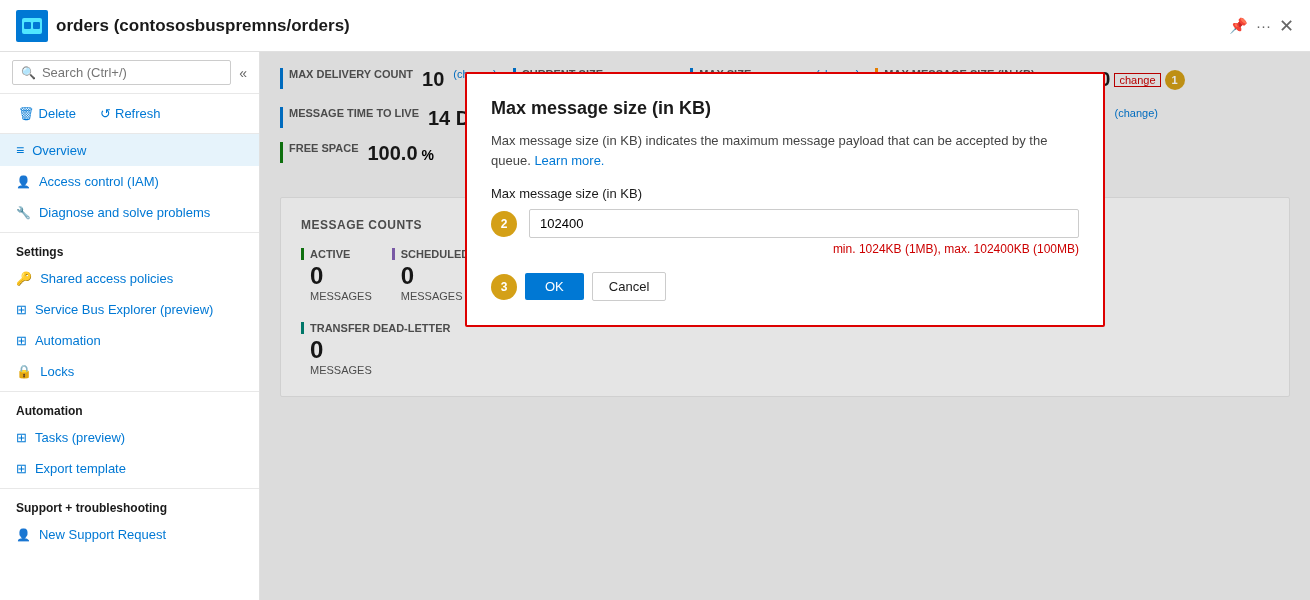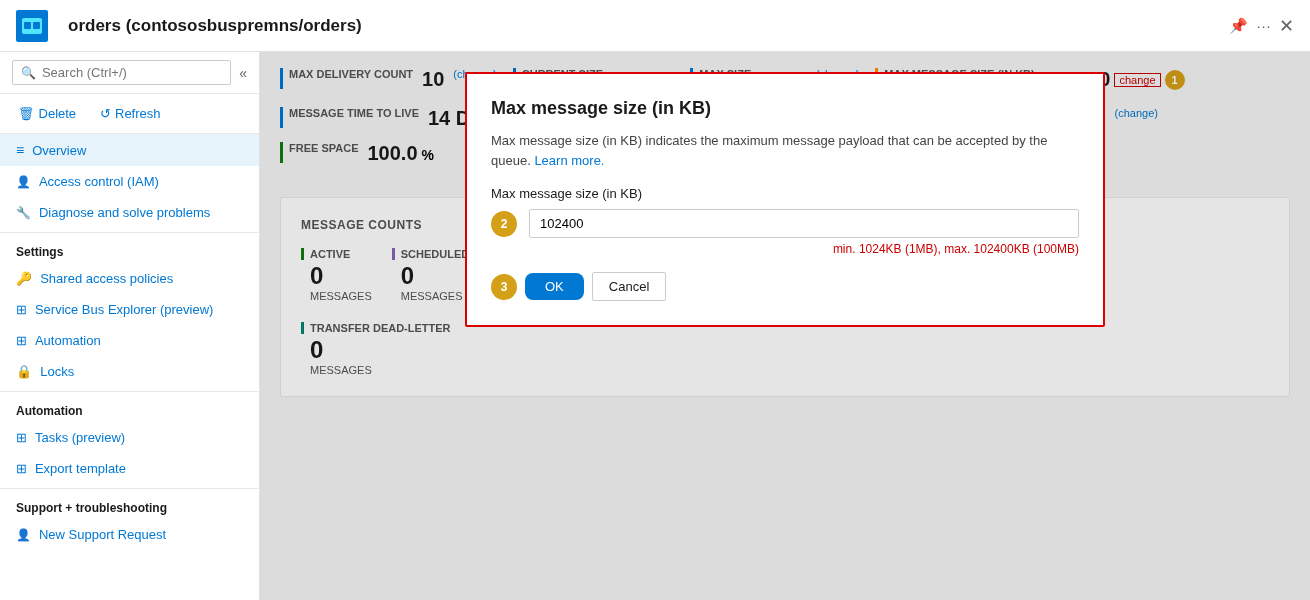--- a/index.html
+++ b/index.html
@@ -1,20 +1,20 @@
 <!DOCTYPE html>
 <html><head>
   <meta charset="utf-8">
   <style>
     * { box-sizing: border-box; margin: 0; padding: 0; font-family: 'Segoe UI', Arial, sans-serif; font-size: 13px; }
     body { background: #f3f3f3; width: 1310px; height: 600px; overflow: hidden; display: flex; flex-direction: column; }
 
     
     .header { display: flex; align-items: center; justify-content: space-between; background: #fff; padding: 8px 16px; border-bottom: 1px solid #e0e0e0; height: 52px; }
-    .header-left { display: flex; align-items: center; gap: 20px; }
+    .header-left { display: flex; align-items: center; gap: 8px; }
     .header-icon { width: 32px; height: 32px; background: #0078d4; display: flex; align-items: center; justify-content: center; border-radius: 2px; }
     .header-actions { display: flex; align-items: center; gap: 8px; }
     .header-close { cursor: pointer; color: #666; font-size: 18px; border: none; background: none; }
 
     
     .main { display: flex; flex: 1; overflow: hidden; }
 
     
     .sidebar { width: 260px; background: #fff; border-right: 1px solid #e0e0e0; overflow-y: auto; flex-shrink: 0; }
     .sidebar-search-box { display: flex; align-items: center; border: 1px solid #ccc; border-radius: 2px; padding: 4px 8px; gap: 6px; background: #fff; }
@@ -35,21 +35,21 @@
     .dialog { background: #fff; border: 2px solid #d00; border-radius: 2px; padding: 24px; width: 640px; position: relative; }
     .dialog-title { font-size: 18px; font-weight: 600; color: #1a1a1a; margin-bottom: 12px; }
     .dialog-desc { font-size: 13px; color: #444; margin-bottom: 16px; line-height: 1.5; }
     .dialog-desc a { color: #0078d4; text-decoration: none; }
     .dialog-label { font-size: 13px; color: #1a1a1a; margin-bottom: 8px; }
     .dialog-input-row { display: flex; align-items: center; gap: 12px; margin-bottom: 4px; }
     .step-badge { width: 26px; height: 26px; border-radius: 50%; background: #d4a017; color: white; font-size: 12px; font-weight: 700; display: flex; align-items: center; justify-content: center; flex-shrink: 0; }
     .dialog-input { border: 1px solid #ccc; padding: 6px 10px; font-size: 13px; width: 100%; border-radius: 2px; outline: none; }
     .dialog-hint { font-size: 12px; color: #c00; text-align: right; margin-bottom: 16px; }
     .dialog-btn-row { display: flex; align-items: center; gap: 8px; }
-    .btn-ok { background: #0078d4; color: white; border: none; padding: 6px 20px; font-size: 13px; cursor: pointer; border-radius: 8px; }
+    .btn-ok { background: #0078d4; color: white; border: none; padding: 6px 20px; font-size: 13px; cursor: pointer; border-radius: 2px; }
     .btn-cancel { background: white; color: #1a1a1a; border: 1px solid #ccc; padding: 6px 16px; font-size: 13px; cursor: pointer; border-radius: 2px; }
 
     
     .stats-area { padding: 16px 20px; }
     .stats-row { display: flex; flex-wrap: wrap; gap: 16px; margin-bottom: 12px; }
     .stat-item { display: flex; }
     .stat-label { font-size: 11px; color: #555; text-transform: uppercase; font-weight: 600; border-left: 3px solid #555; padding-left: 6px; margin-bottom: 2px; }
     .stat-label.green { border-color: #107c10; }
     .stat-label.blue { border-color: #0078d4; }
     .stat-value { font-size: 20px; font-weight: 600; color: #1a1a1a; padding-left: 9px; }

